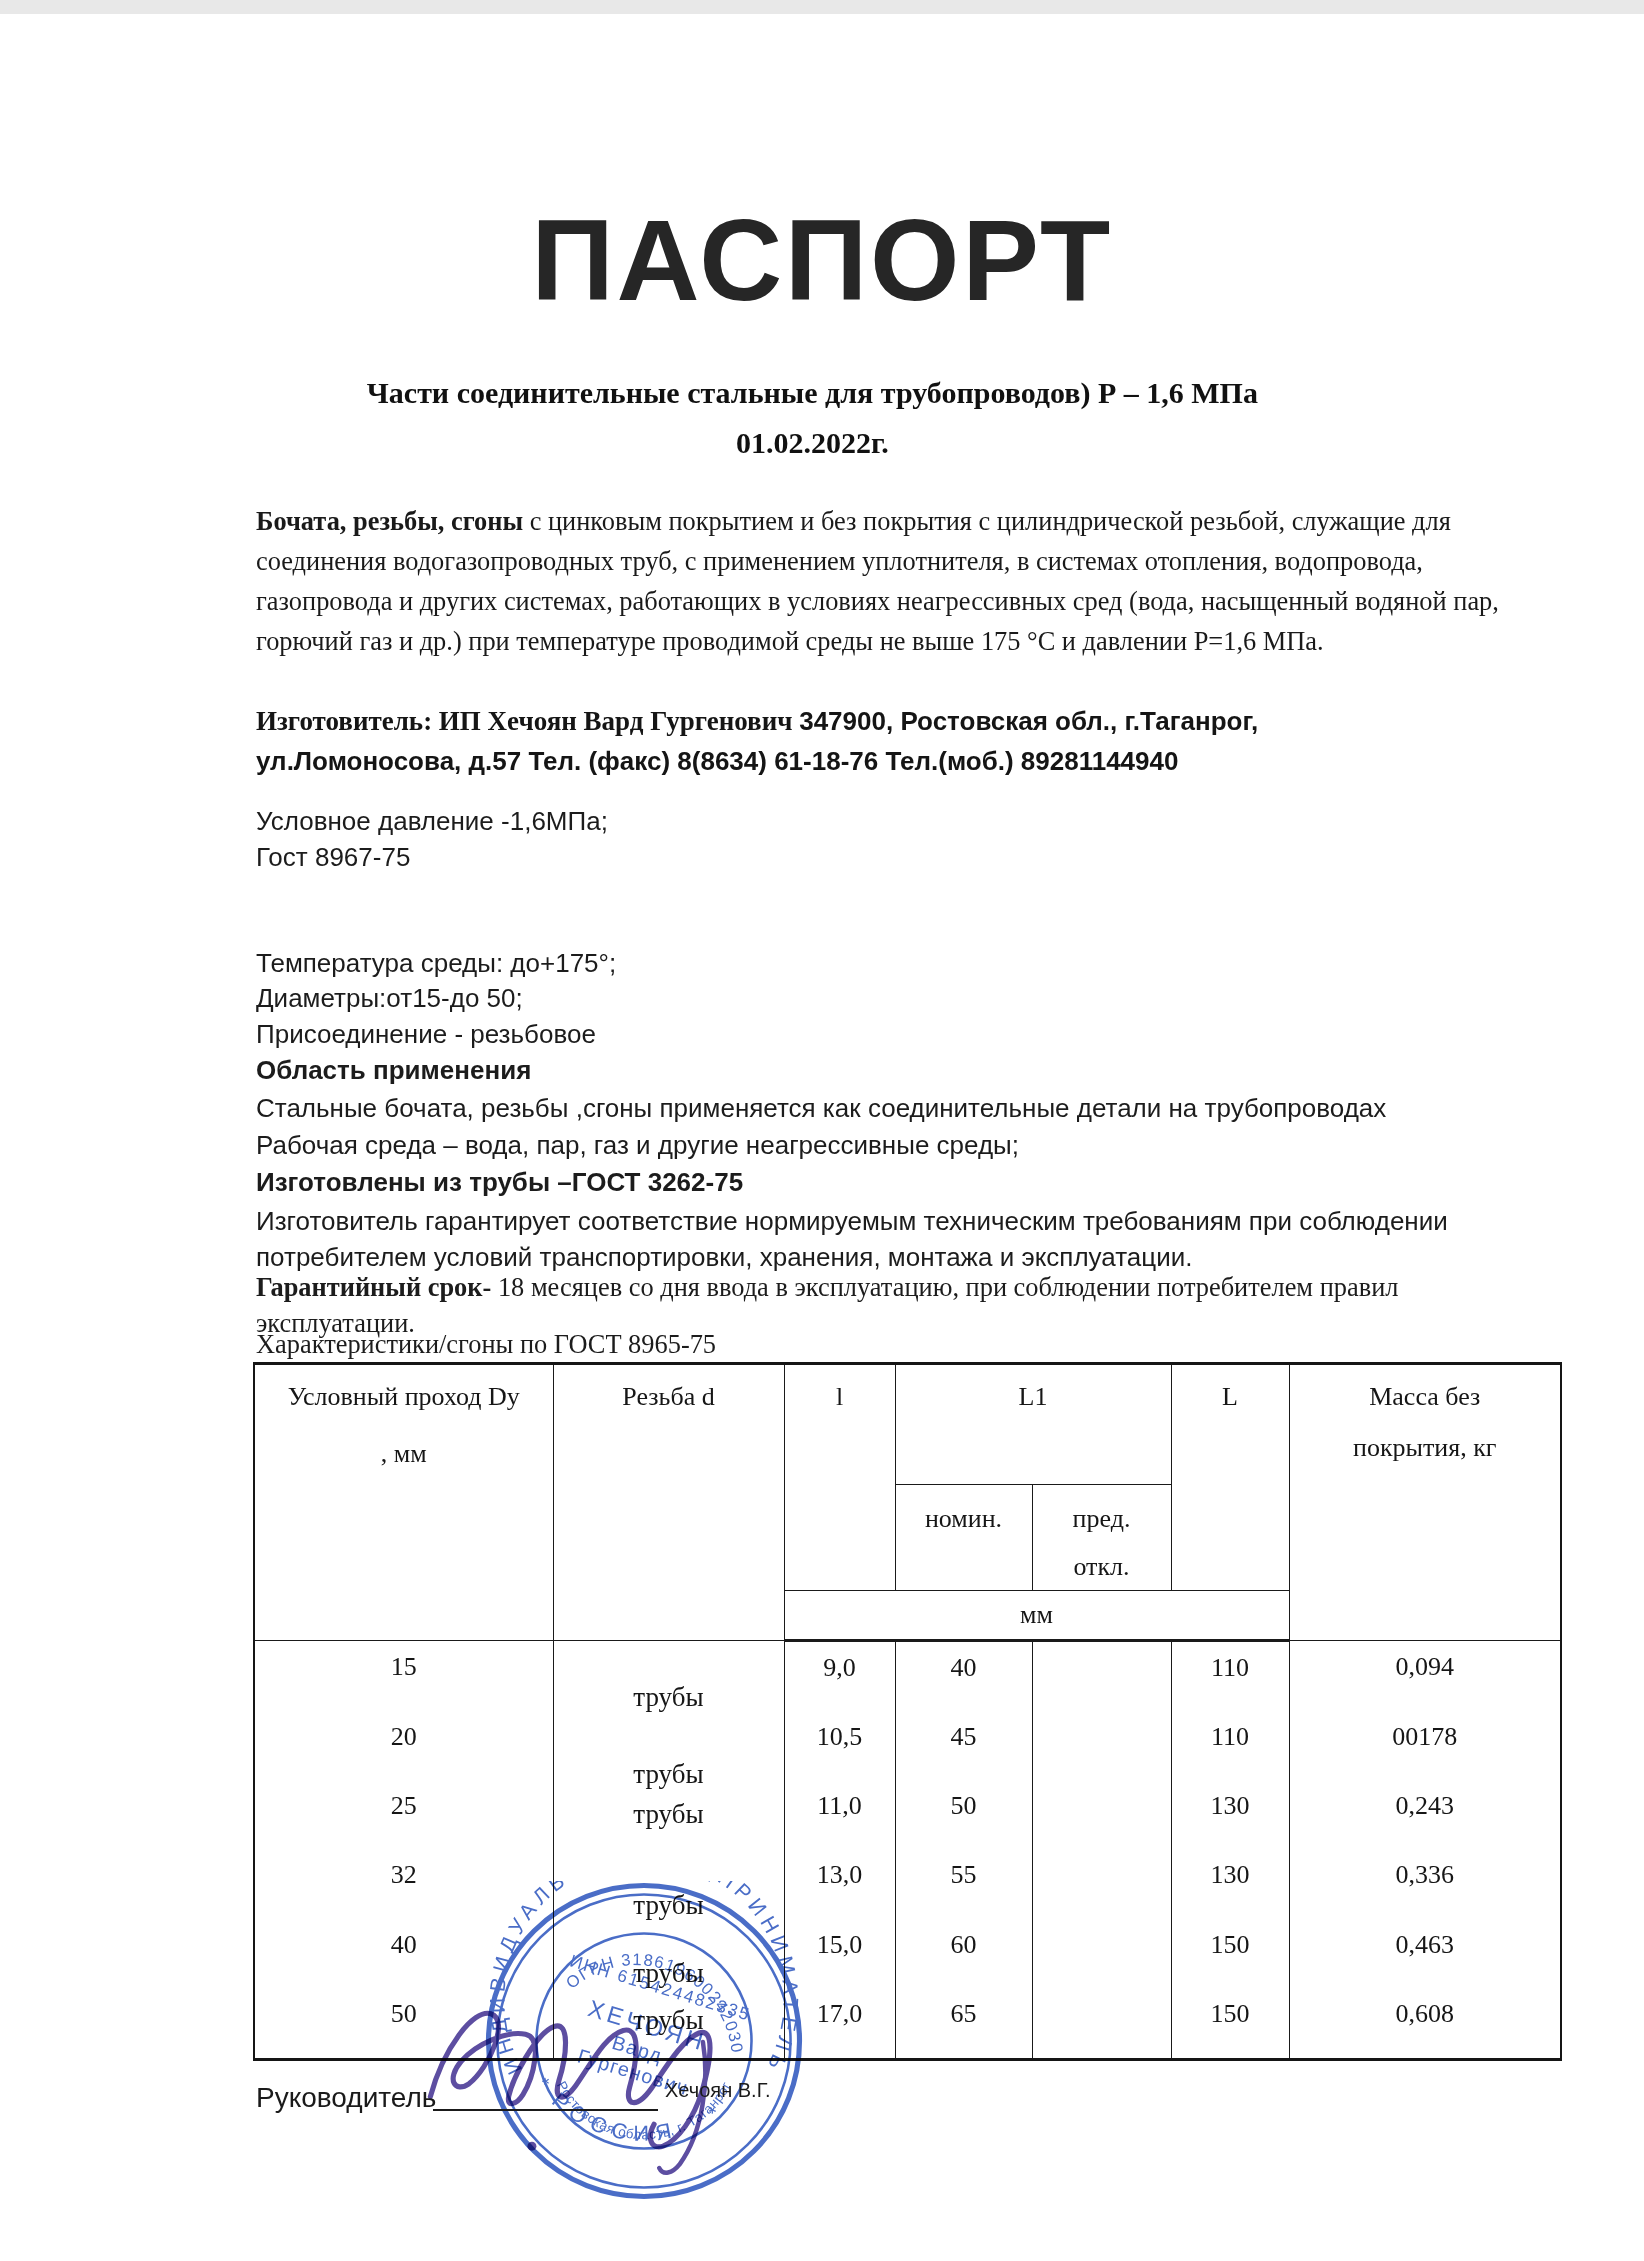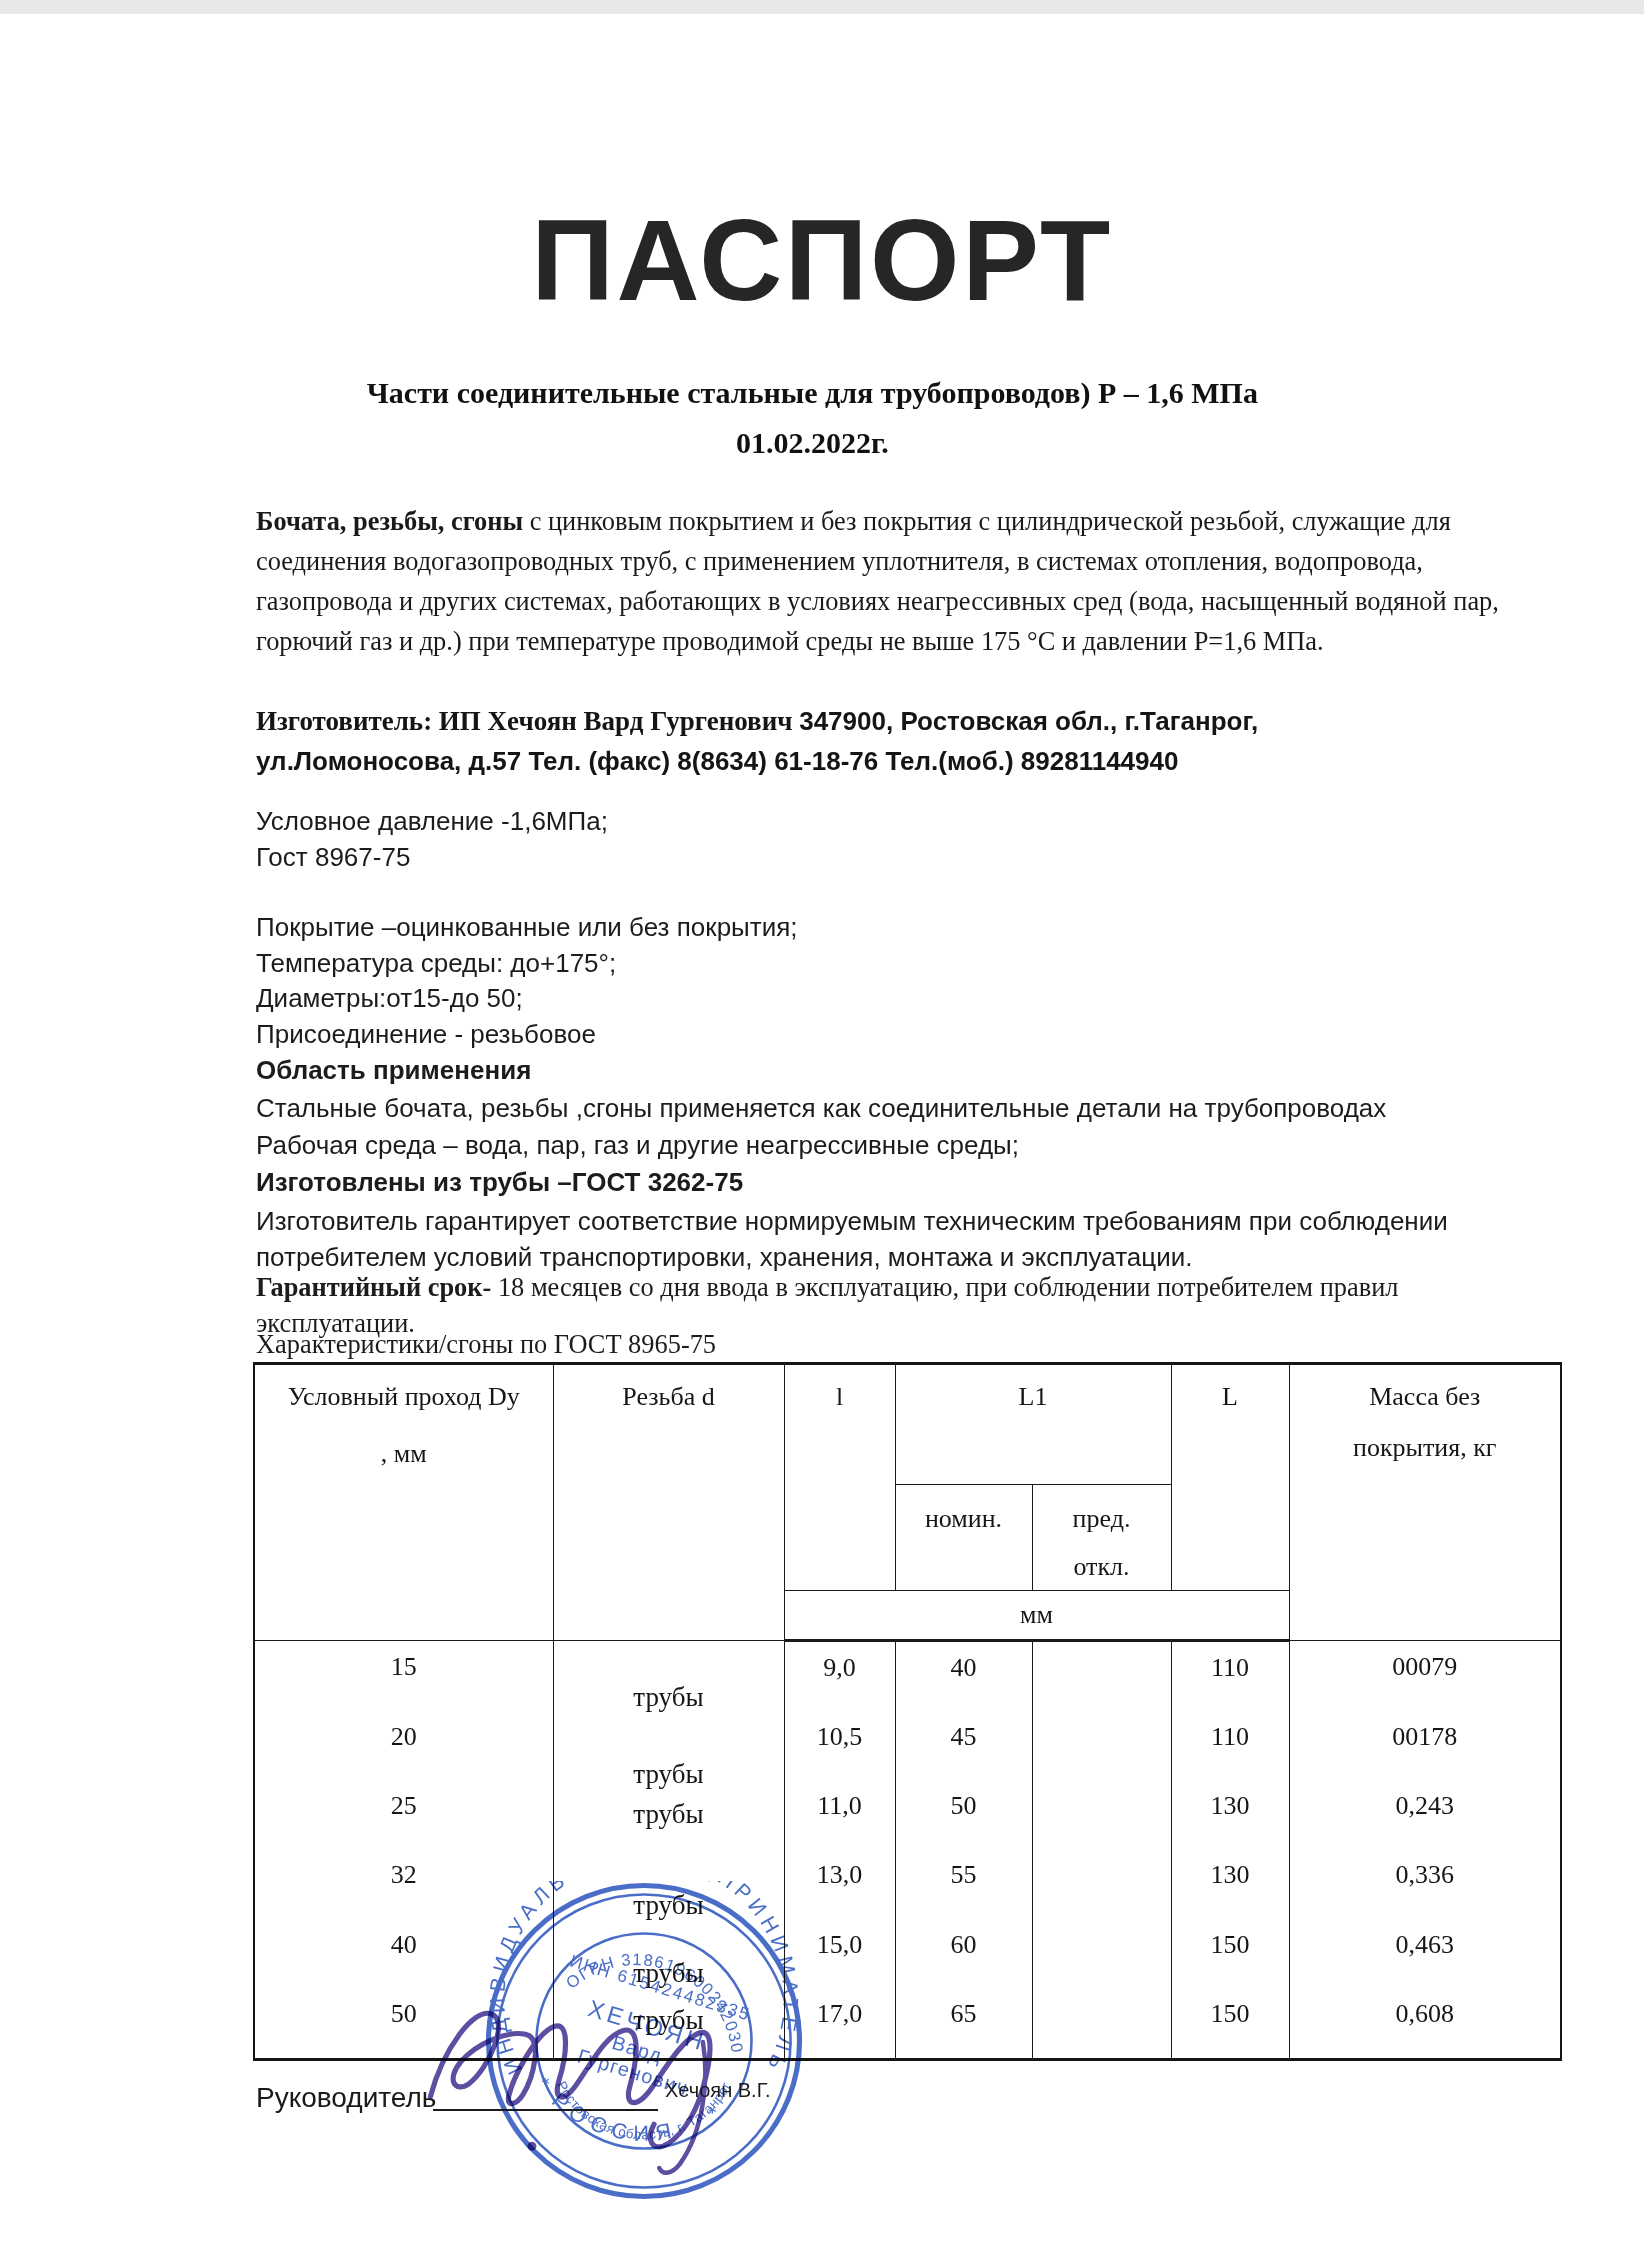--- a/index.html
+++ b/index.html
@@ -70,21 +70,20 @@
   <div class="abs doc-title">ПАСПОРТ</div>
   <div class="abs doc-subtitle1">Части соединительные стальные для трубопроводов) Р – 1,6 МПа</div>
   <div class="abs doc-subtitle2">01.02.2022г.</div>
 
   <div class="abs intro"><span class="lead">Бочата, резьбы, сгоны</span><span> с цинковым покрытием и без покрытия с цилиндрической резьбой, служащие для соединения водогазопроводных труб, с применением уплотнителя, в системах отопления, водопровода, газопровода и других системах, работающих в условиях неагрессивных сред (вода, насыщенный водяной пар, горючий газ и др.) при температуре проводимой среды не выше 175 °С и давлении Р=1,6 МПа.</span></div>
 
   <div class="abs manufacturer"><span>Изготовитель: ИП Хечоян Вард Гургенович </span><span class="m-sans">347900, Ростовская обл., г.Таганрог, ул.Ломоносова, д.57 Тел. (факс) 8(8634) 61-18-76 Тел.(моб.) 89281144940</span></div>
 
   <div class="abs line sans" style="top:791px">Условное давление -1,6МПа;</div>
   <div class="abs line sans" style="top:827px">Гост 8967-75</div>
-  <div class="abs line sans" style="top:897px">Покрытие –оцинкованные или без покрытия;</div>
   <div class="abs line sans" style="top:933px">Температура среды: до+175°;</div>
   <div class="abs line sans" style="top:968px">Диаметры:от15-до 50;</div>
   <div class="abs line sans" style="top:1004px">Присоединение - резьбовое</div>
 
   <div class="abs line sans b" style="top:1040px">Область применения</div>
   <div class="abs line sans" style="top:1078px">Стальные бочата, резьбы ,сгоны применяется как соединительные детали на трубопроводах</div>
   <div class="abs line sans" style="top:1115px">Рабочая среда – вода, пар, газ и другие неагрессивные среды;</div>
   <div class="abs line sans b" style="top:1152px">Изготовлены из трубы –ГОСТ 3262-75</div>
 
   <div class="abs wrapblock sans" style="top:1189px">Изготовитель гарантирует соответствие нормируемым техническим требованиям при соблюдении потребителем условий транспортировки, хранения, монтажа и эксплуатации.</div>
@@ -129,21 +128,21 @@
       <td colspan="4" class="units-cell">мм</td>
     </tr>
 
     <tr class="body">
       <td>15</td>
       <td class="thread-cell"><span class="tshift sh0">трубы</span></td>
       <td>9,0</td>
       <td>40</td>
       <td></td>
       <td>110</td>
-      <td>00079</td>
+      <td>0,094</td>
     </tr>
     <tr class="body">
       <td>20</td>
       <td class="thread-cell"><span class="tshift sh1">трубы</span></td>
       <td>10,5</td>
       <td>45</td>
       <td></td>
       <td>110</td>
       <td>00178</td>
     </tr>

